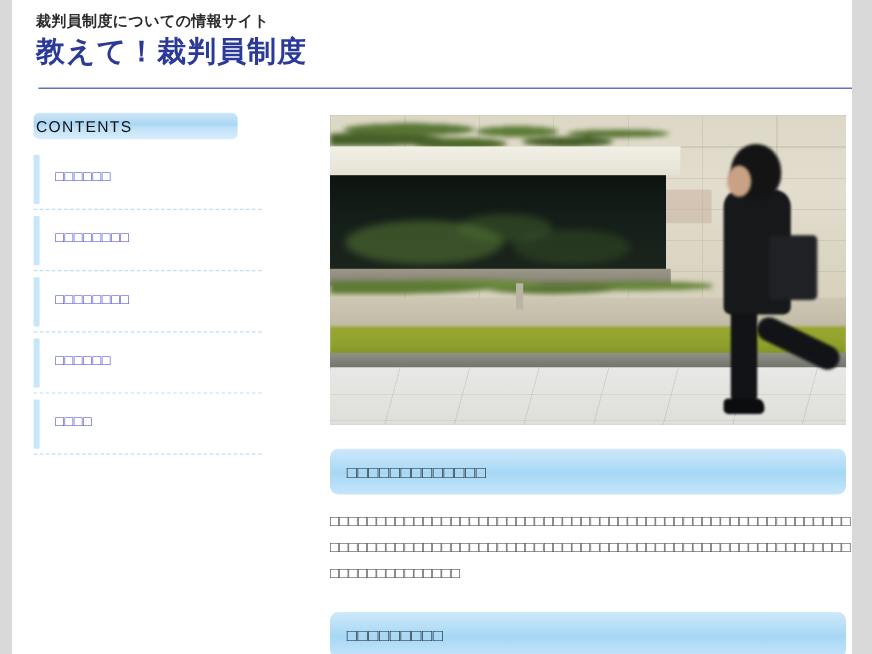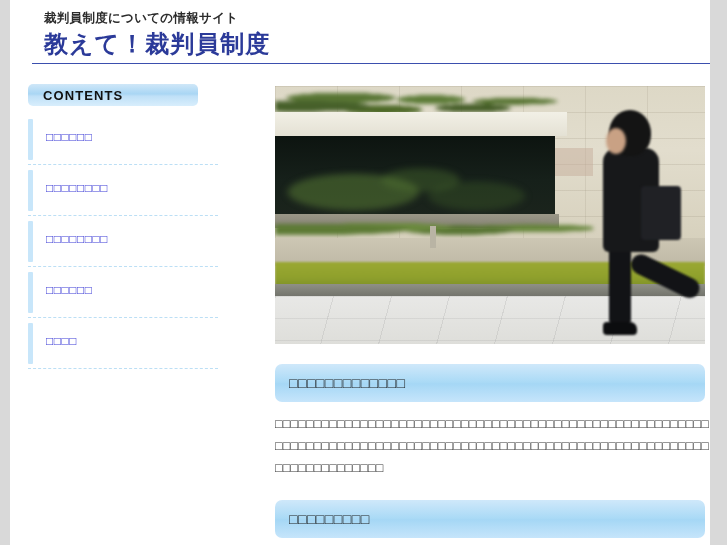--- a/index.html
+++ b/index.html
@@ -20,22 +20,22 @@
     left: 10px;
     top: 0;
     width: 700px;
     height: 545px;
     background: #ffffff;
     overflow: hidden;
   }
 
   
   .header {
-    padding: 12px 0 0 22px;
-    height: 64px;
+    padding: 12px 0 0 8px;
+    height: 74px;
     box-sizing: border-box;
     position: relative;
   }
   .site-tagline {
     font-size: 12.5px;
     font-weight: bold;
     color: #2b2b2b;
     letter-spacing: 0.3px;
     line-height: 1.1;
     margin: 0 0 4px 12px;
@@ -71,24 +71,24 @@
     padding: 20px 0 0 18px;
     box-sizing: border-box;
   }
   .contents-bar {
     width: 170px;
     height: 22px;
     border-radius: 5px;
     background: linear-gradient(to bottom, #cfe7f8 0%, #a9d6f4 45%, #bfe0f7 55%, #d8eefc 100%);
     display: flex;
     align-items: center;
-    padding-left: 15px;
+    padding-left: 2px;
     box-sizing: border-box;
     font-size: 13px;
-    font-weight: bold;
+    font-weight: normal;
     color: #111111;
     letter-spacing: 1.1px;
   }
   .nav-list {
     list-style: none;
     margin: 8px 0 0 0;
     padding: 0;
     width: 190px;
   }
   .nav-item {

